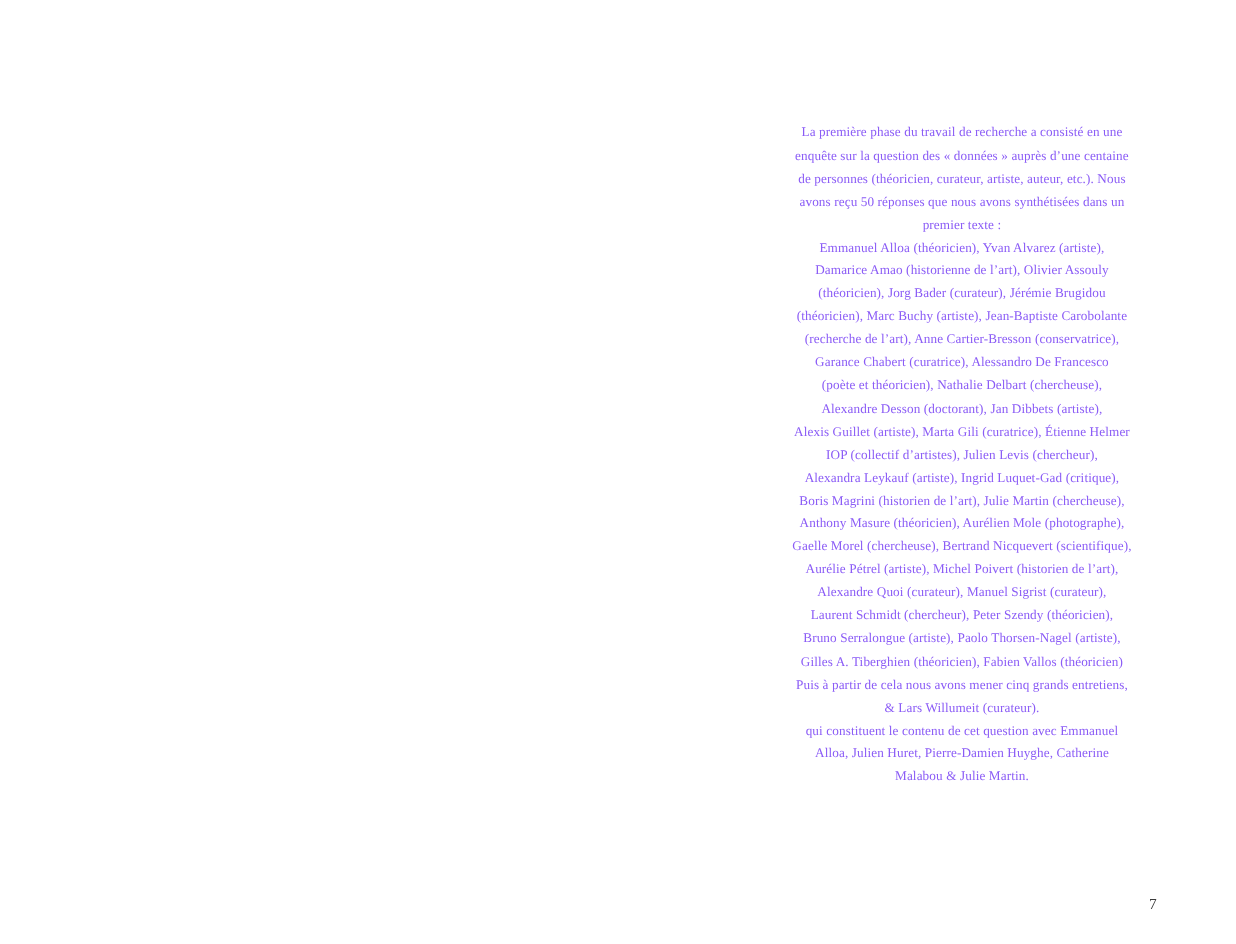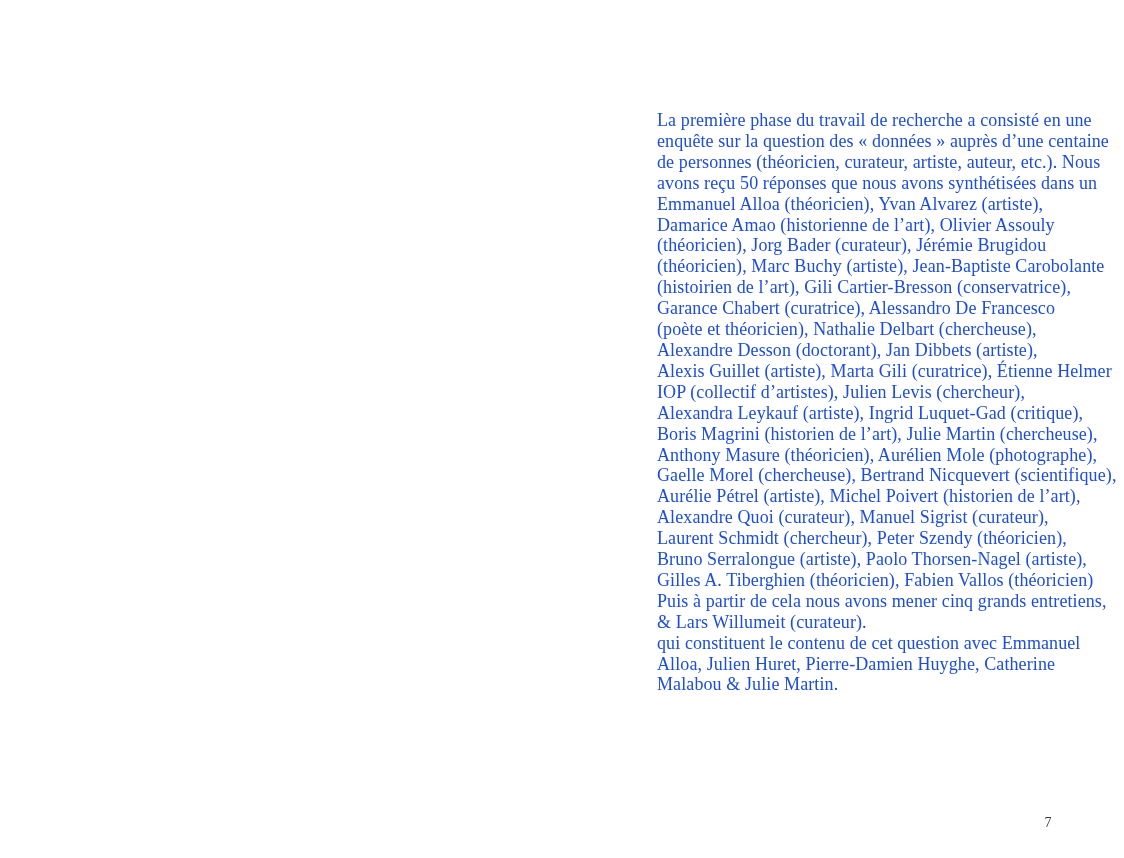--- a/index.html
+++ b/index.html
@@ -17,24 +17,25 @@
   .page {
     position: absolute;
     inset: 0;
     background: #ffffff;
   }
   .text-block {
     position: absolute;
     left: 657px;
     top: 110px;
     width: 435px;
-    color: #1d4ed8;
-    font-size: 18px;
+    color: #8b5cf6;
+    font-size: 12px;
     line-height: 20.9px;
     letter-spacing: 0.1px;
+    text-align: center;
   }
   .text-line {
     white-space: nowrap;
   }
   .page-number {
     position: absolute;
     left: 1038px;
     top: 815px;
     width: 20px;
     text-align: center;
@@ -44,25 +45,26 @@
 </style>
 </head>
 <body>
 
 <div class="page">
   <div class="text-block" id="text-block">
       <div class="text-line">La première phase du travail de recherche a consisté en  une</div>
       <div class="text-line">enquête sur la question des « données » auprès d’une centaine</div>
       <div class="text-line">de personnes (théoricien, curateur, artiste, auteur, etc.). Nous</div>
       <div class="text-line">avons reçu 50 réponses que nous avons synthétisées dans un</div>
+      <div class="text-line">premier texte :</div>
       <div class="text-line">Emmanuel Alloa (théoricien), Yvan Alvarez (artiste),</div>
       <div class="text-line">Damarice Amao (historienne de l’art), Olivier Assouly</div>
       <div class="text-line">(théoricien), Jorg Bader (curateur), Jérémie Brugidou</div>
       <div class="text-line">(théoricien), Marc Buchy (artiste), Jean-Baptiste Carobolante</div>
-      <div class="text-line">(histoirien de l’art), Gili Cartier-Bresson (conservatrice),</div>
+      <div class="text-line">(recherche de l’art), Anne Cartier-Bresson (conservatrice),</div>
       <div class="text-line">Garance Chabert (curatrice), Alessandro De Francesco</div>
       <div class="text-line">(poète et théoricien), Nathalie Delbart (chercheuse),</div>
       <div class="text-line">Alexandre Desson (doctorant), Jan Dibbets (artiste),</div>
       <div class="text-line">Alexis Guillet (artiste), Marta Gili (curatrice), Étienne Helmer</div>
       <div class="text-line">IOP (collectif d’artistes), Julien Levis (chercheur),</div>
       <div class="text-line">Alexandra Leykauf (artiste), Ingrid Luquet-Gad (critique),</div>
       <div class="text-line">Boris Magrini (historien de l’art), Julie Martin (chercheuse),</div>
       <div class="text-line">Anthony Masure (théoricien), Aurélien Mole (photographe),</div>
       <div class="text-line">Gaelle Morel (chercheuse), Bertrand Nicquevert (scientifique),</div>
       <div class="text-line">Aurélie Pétrel (artiste), Michel Poivert (historien de l’art),</div>

